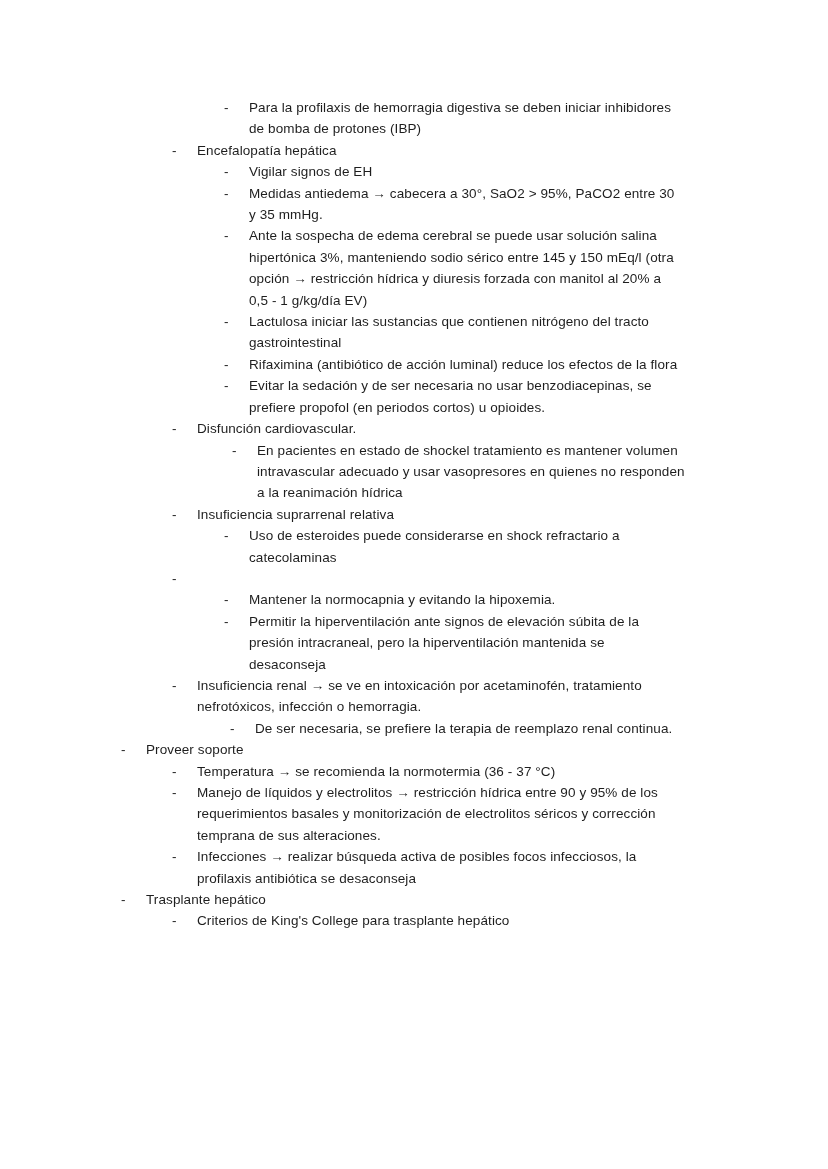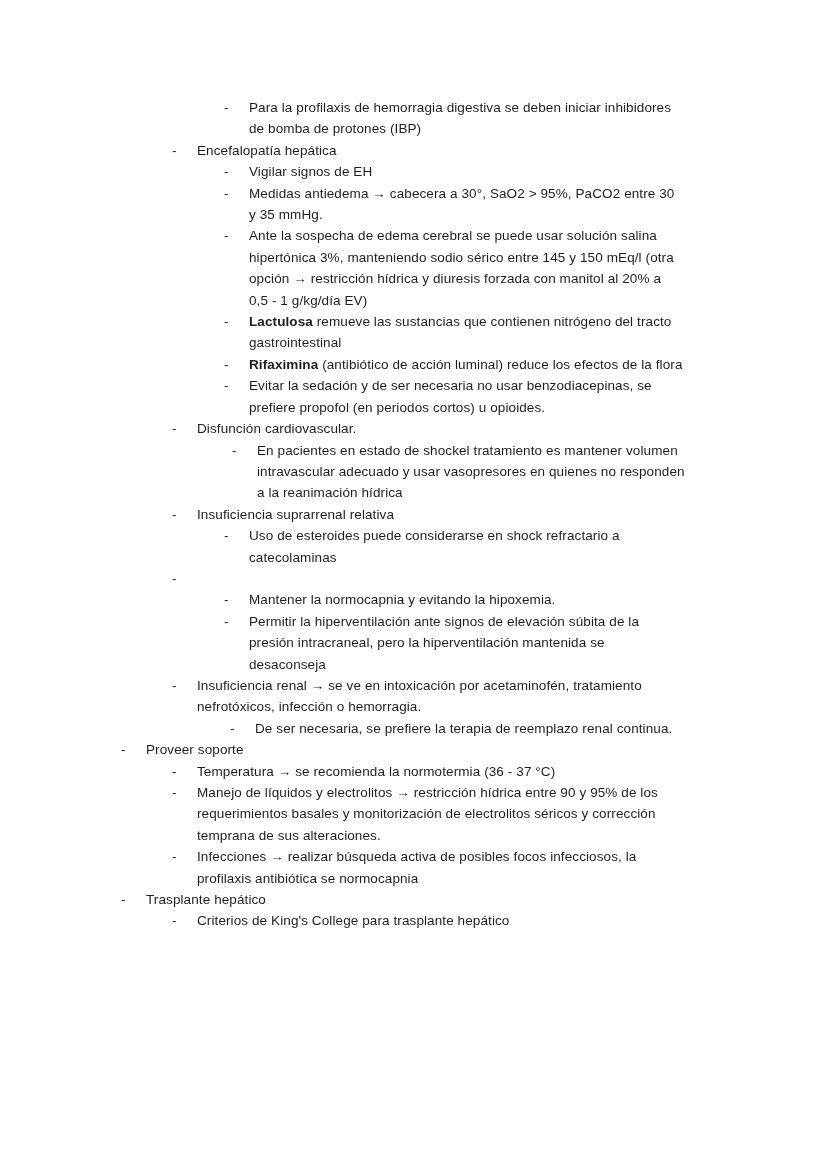--- a/index.html
+++ b/index.html
@@ -37,21 +37,21 @@
   .item.lvl-2 { padding-left: 172px; }
   .item.lvl-3 { padding-left: 224px; }
   .dash {
     flex: 0 0 25px;
     display: inline-block;
   }
   .txt {
     flex: 0 1 auto;
     max-width: 560px;
   }
-  .txt strong { font-weight: 700; }
+  .txt strong { font-weight: 400; }
 </style>
 </head>
 <body>
 
 <div class="page">
   <div id="doc" class="doc">
       <div class="item lvl-3">
         <span class="dash">-</span>
         <div class="txt"><span>Para la profilaxis de hemorragia digestiva se deben iniciar inhibidores</span><br><span>de bomba de protones (IBP)</span></div>
       </div>
@@ -66,21 +66,21 @@
       <div class="item lvl-3">
         <span class="dash">-</span>
         <div class="txt"><span>Medidas antiedema → cabecera a 30°, SaO2 &gt; 95%, PaCO2 entre 30</span><br><span>y 35 mmHg.</span></div>
       </div>
       <div class="item lvl-3">
         <span class="dash">-</span>
         <div class="txt"><span>Ante la sospecha de edema cerebral se puede usar solución salina</span><br><span>hipertónica 3%, manteniendo sodio sérico entre 145 y 150 mEq/l (otra</span><br><span>opción → restricción hídrica y diuresis forzada con manitol al 20% a</span><br><span>0,5 - 1 g/kg/día EV)</span></div>
       </div>
       <div class="item lvl-3">
         <span class="dash">-</span>
-        <div class="txt"><strong>Lactulosa</strong><span> remueve las sustancias que contienen nitrógeno del tracto</span><br><span>gastrointestinal</span></div>
+        <div class="txt"><strong>Lactulosa</strong><span> iniciar las sustancias que contienen nitrógeno del tracto</span><br><span>gastrointestinal</span></div>
       </div>
       <div class="item lvl-3">
         <span class="dash">-</span>
         <div class="txt"><strong>Rifaximina</strong><span> (antibiótico de acción luminal) reduce los efectos de la flora</span><br></div>
       </div>
       <div class="item lvl-3">
         <span class="dash">-</span>
         <div class="txt"><span>Evitar la sedación y de ser necesaria no usar benzodiacepinas, se</span><br><span>prefiere propofol (en periodos cortos) u opioides.</span></div>
       </div>
       <div class="item lvl-2">
@@ -125,21 +125,21 @@
       <div class="item lvl-2">
         <span class="dash">-</span>
         <div class="txt"><span>Temperatura → se recomienda la normotermia (36 - 37 °C)</span></div>
       </div>
       <div class="item lvl-2">
         <span class="dash">-</span>
         <div class="txt"><span>Manejo de líquidos y electrolitos → restricción hídrica entre 90 y 95% de los</span><br><span>requerimientos basales y monitorización de electrolitos séricos y corrección</span><br><span>temprana de sus alteraciones.</span></div>
       </div>
       <div class="item lvl-2">
         <span class="dash">-</span>
-        <div class="txt"><span>Infecciones → realizar búsqueda activa de posibles focos infecciosos, la</span><br><span>profilaxis antibiótica se normocapnia</span></div>
+        <div class="txt"><span>Infecciones → realizar búsqueda activa de posibles focos infecciosos, la</span><br><span>profilaxis antibiótica se desaconseja</span></div>
       </div>
       <div class="item lvl-1">
         <span class="dash">-</span>
         <div class="txt"><span>Trasplante hepático</span></div>
       </div>
       <div class="item lvl-2">
         <span class="dash">-</span>
         <div class="txt"><span>Criterios de King's College para trasplante hepático</span></div>
       </div>
     </div>

